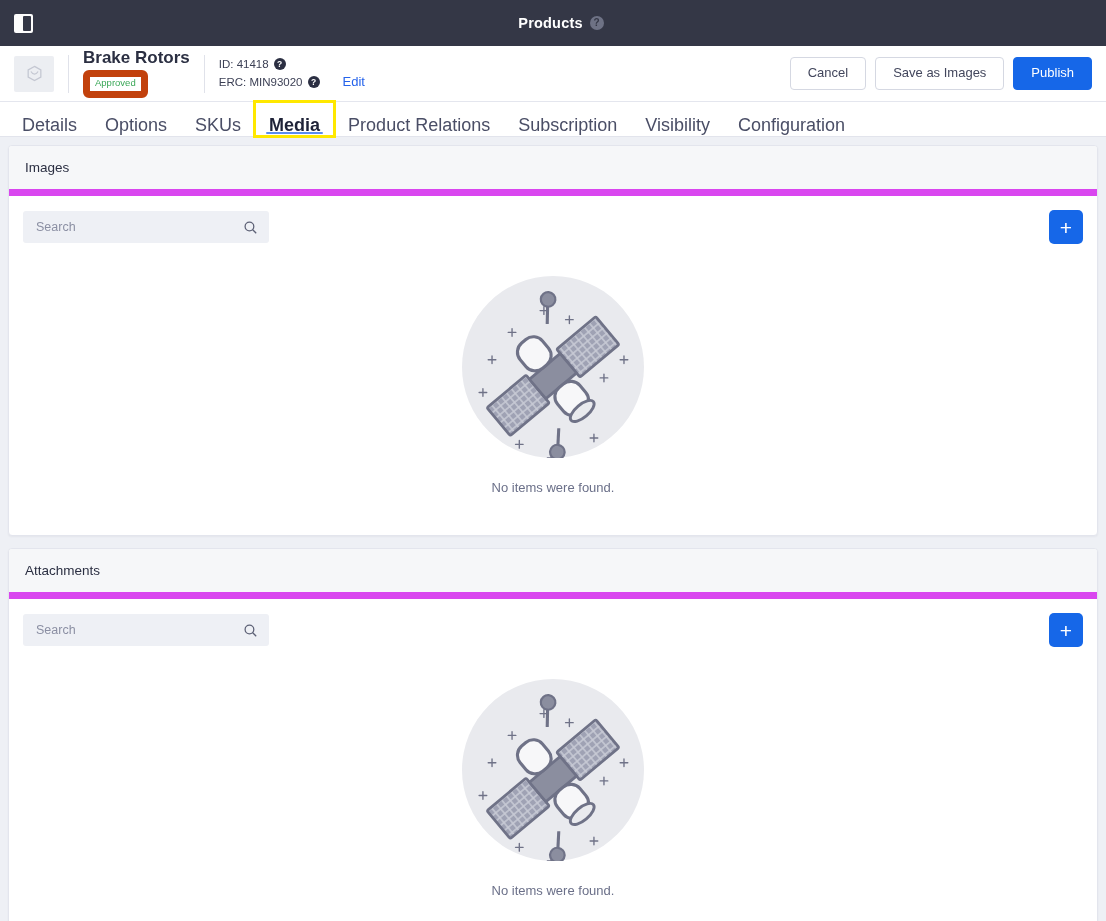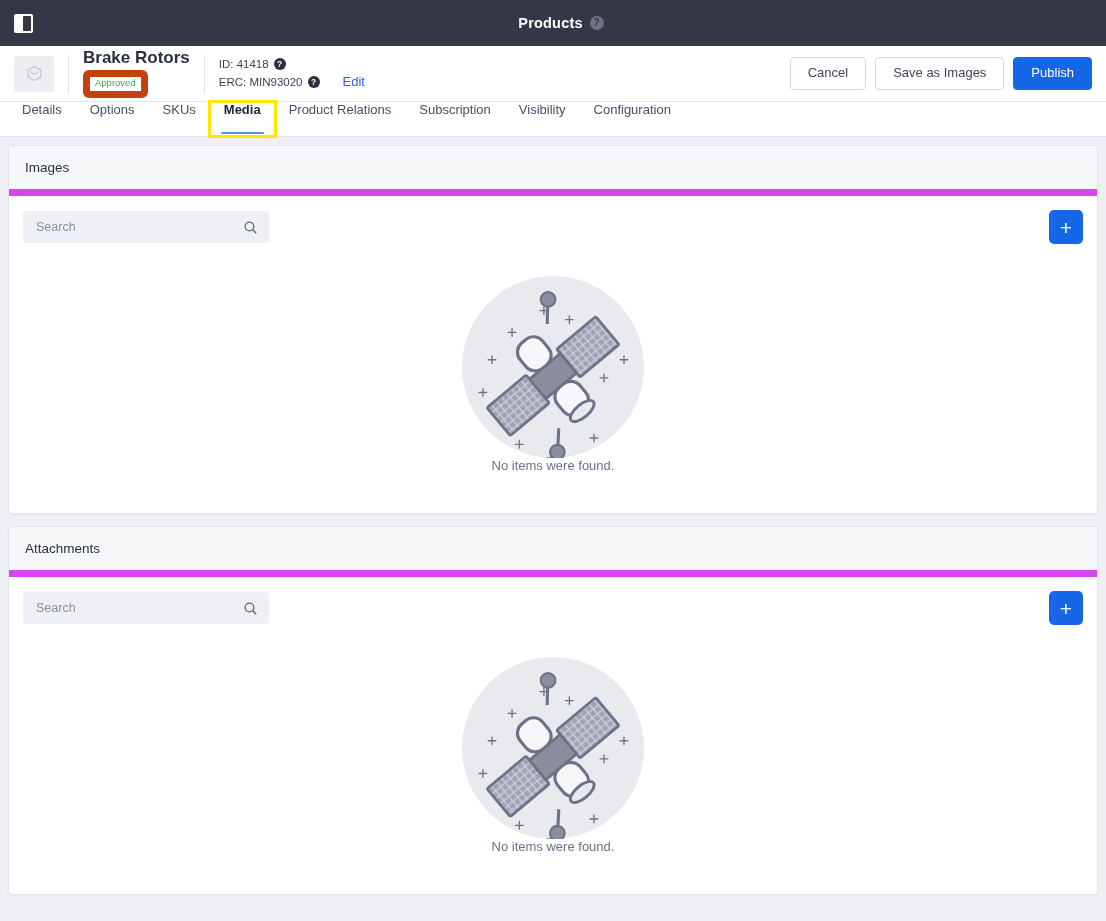--- a/index.html
+++ b/index.html
@@ -142,23 +142,23 @@
     background: #ffffff;
     display: flex;
     align-items: stretch;
     padding: 0 8px;
     height: 35px;
     border-bottom: 1px solid #e2e4ec;
     position: relative;
   }
   .tab {
     display: flex;
-    align-items: flex-start;
+    align-items: flex-end;
     padding: 0 14px;
-    font-size: 13px;
+    font-size: 18px;
     color: #4a4e66;
     cursor: pointer;
     position: relative;
   }
   .tab.active { color: #1f2338; font-weight: bold; }
   .tab.active::after {
     content: "";
     position: absolute;
     left: 11px; right: 11px; bottom: 2px;
     height: 2.5px;
@@ -227,20 +227,21 @@
     cursor: pointer;
     line-height: 1;
   }
   .empty {
     display: flex;
     flex-direction: column;
     align-items: center;
     padding: 18px 0 40px;
   }
   .empty-text {
+    margin-top: 22px;
     font-size: 13px;
     color: #6b7089;
   }
   svg { display: block; }
 </style>
 </head>
 <body>
 
 <div class="topbar">
   <div class="panel-toggle">

